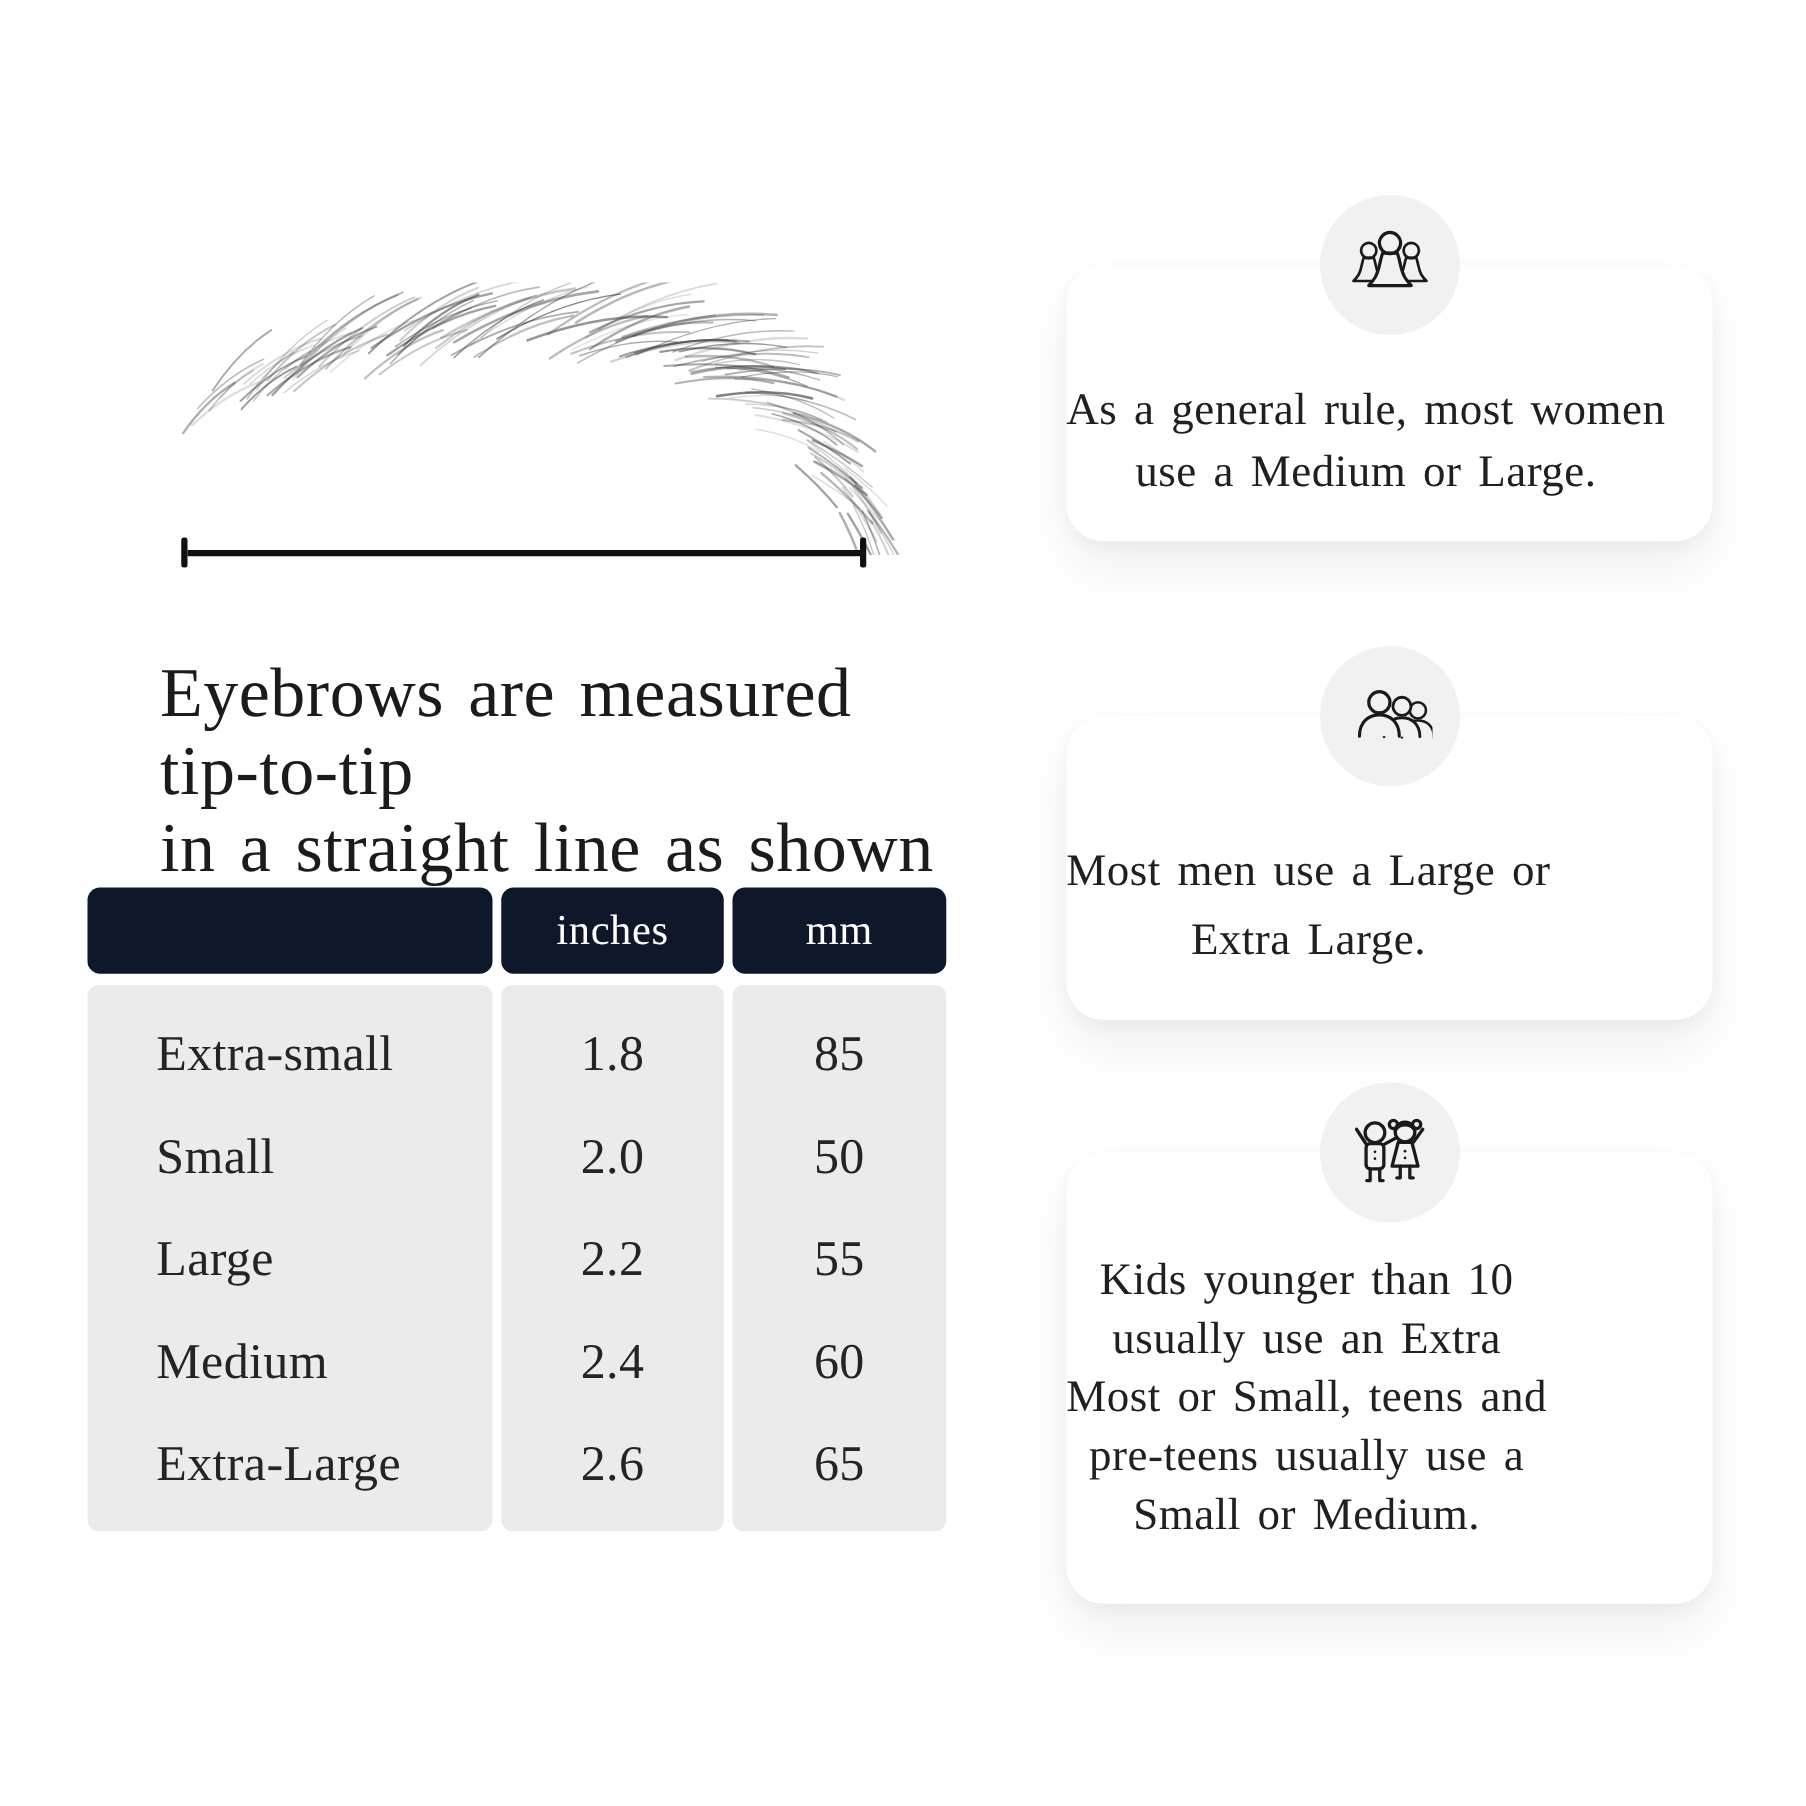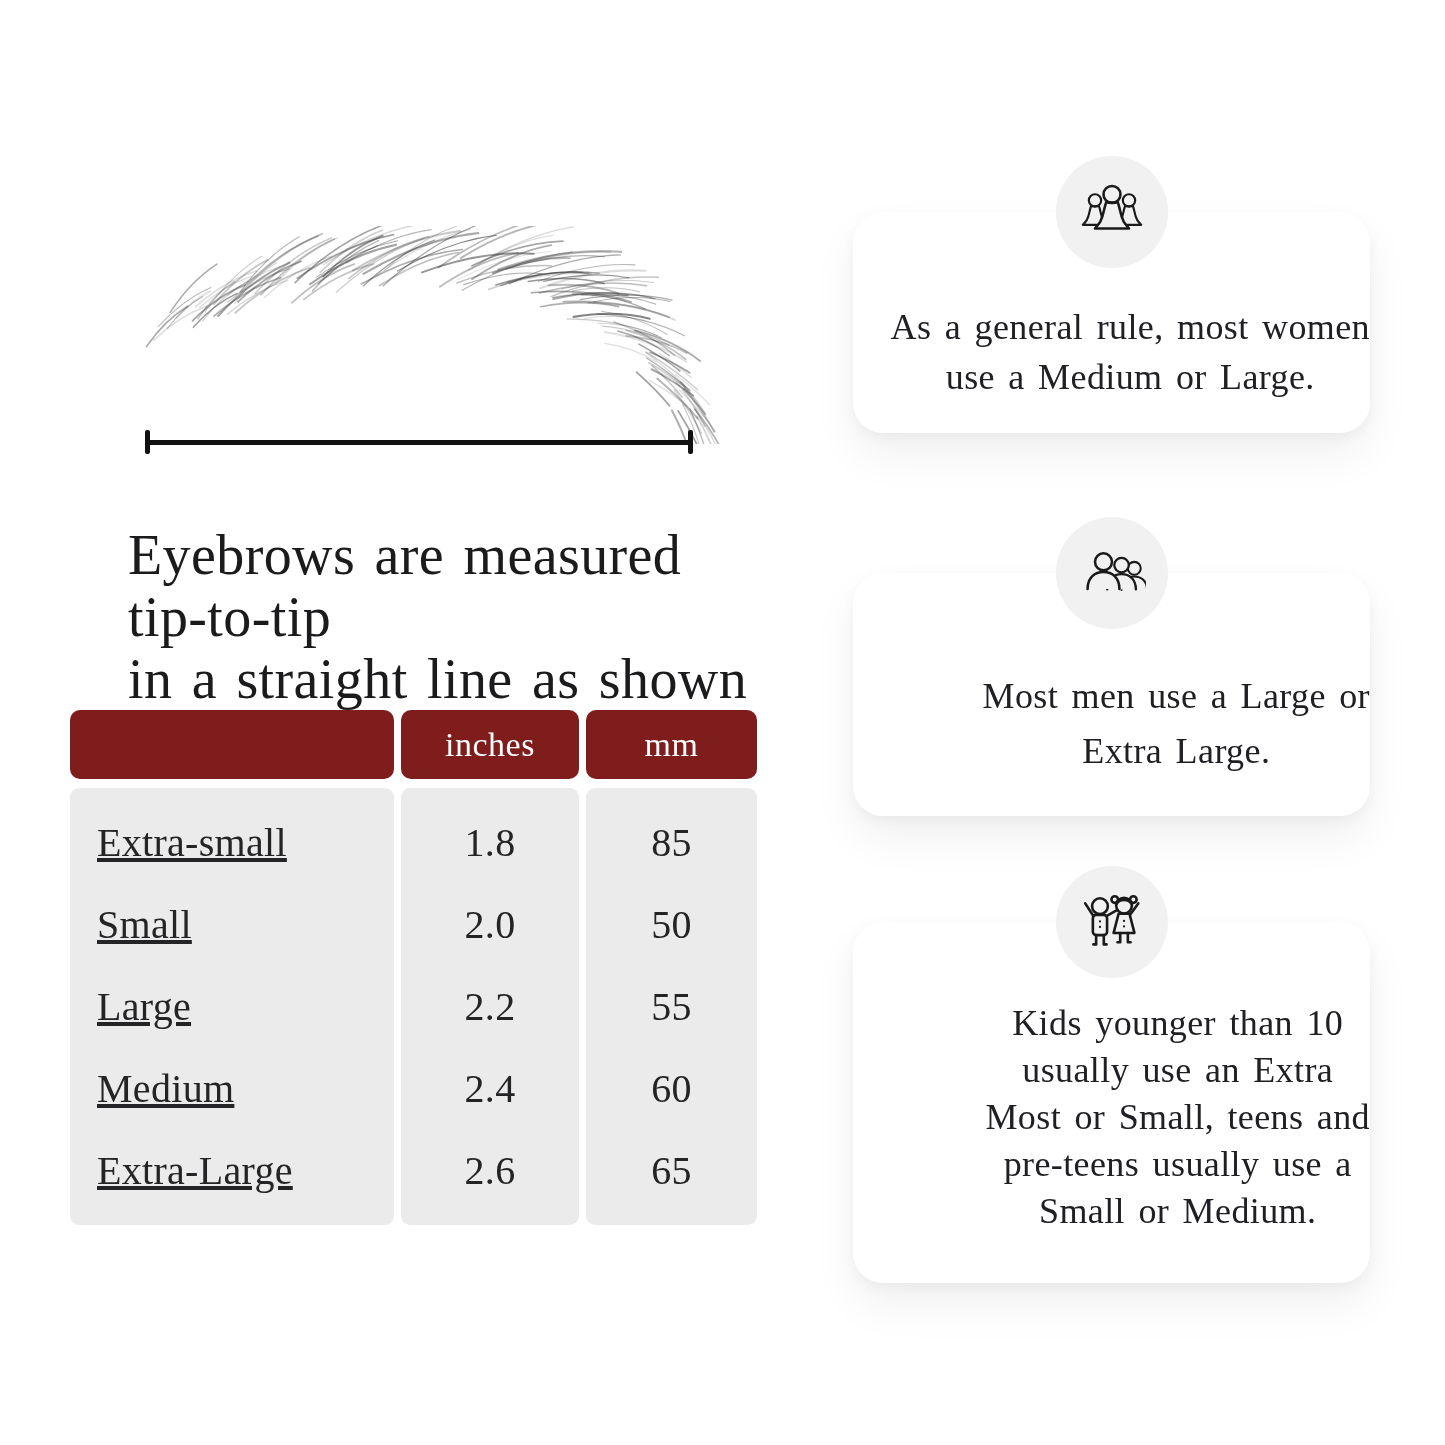--- a/index.html
+++ b/index.html
@@ -10,31 +10,31 @@
   
   #brow-wrap{position:absolute;left:105px;top:226px;width:620px;height:218px;}
   #measure-line{position:absolute;left:145px;top:430px;width:548px;height:24px;display:flex;align-items:center;}
   #measure-line .cap{width:5px;height:24px;background:#111;border-radius:2px;}
   #measure-line .bar{flex:1;height:5px;background:#111;}
   #caption{position:absolute;left:128px;top:524px;width:620px;font-size:56px;line-height:62px;
     letter-spacing:.4px;word-spacing:5px;color:#1b1b1d;}
   
   #size-table{position:absolute;left:70px;top:698px;width:688px;display:grid;
     grid-template-columns:324px 178px 171px;grid-template-rows:81px 437px;gap:9px 7px;}
-  .th{background:#7f1d1d;border-radius:10px;color:#fff;font-size:34px;display:flex;
+  .th{background:#0f172a;border-radius:10px;color:#fff;font-size:34px;display:flex;
     align-items:center;justify-content:center;letter-spacing:.5px;margin-top:12px;}
   .tcol{background:#ebebeb;border-radius:9px;display:flex;flex-direction:column;
     padding:14px 0;box-sizing:border-box;}
   .tcell{flex:1;display:flex;align-items:center;font-size:40px;color:#242426;letter-spacing:.3px;}
-  .tcol-labels .tcell{padding-left:27px;text-decoration:underline;}
+  .tcol-labels .tcell{padding-left:55px;}
   .tcol-center .tcell{justify-content:center;}
   
   .card{position:absolute;left:853px;width:517px;background:#ffffff;border-radius:30px;
     box-shadow:0 5px 14px rgba(0,0,0,.045),0 22px 45px rgba(0,0,0,.06);
-    display:flex;align-items:center;justify-content:flex-end;box-sizing:border-box;}
+    display:flex;align-items:center;justify-content:flex-start;box-sizing:border-box;}
   .icon-circle{position:absolute;top:-56px;left:calc(50% - 56px);width:112px;height:112px;
     border-radius:50%;background:#f1f1f1;display:flex;align-items:center;justify-content:center;}
   .card-text{font-size:36px;text-align:center;color:#202024;letter-spacing:.4px;word-spacing:4px;}
   #card-women{top:212px;height:221px;padding-top:59px;}
   #card-women .card-text{line-height:50px;}
   #card-men{top:573px;height:243px;padding-top:58px;}
   #card-men .card-text{line-height:55px;}
   #card-kids{top:922px;height:361px;padding-top:30px;}
   #card-kids .card-text{line-height:47px;}
   .ic{stroke:#1a1a1a;fill:none;stroke-width:2.4;stroke-linecap:round;stroke-linejoin:round;}

